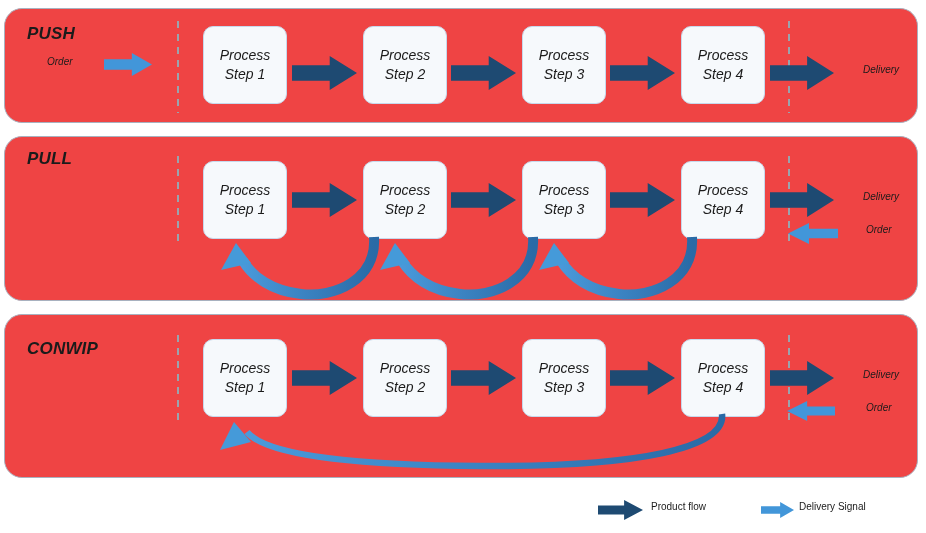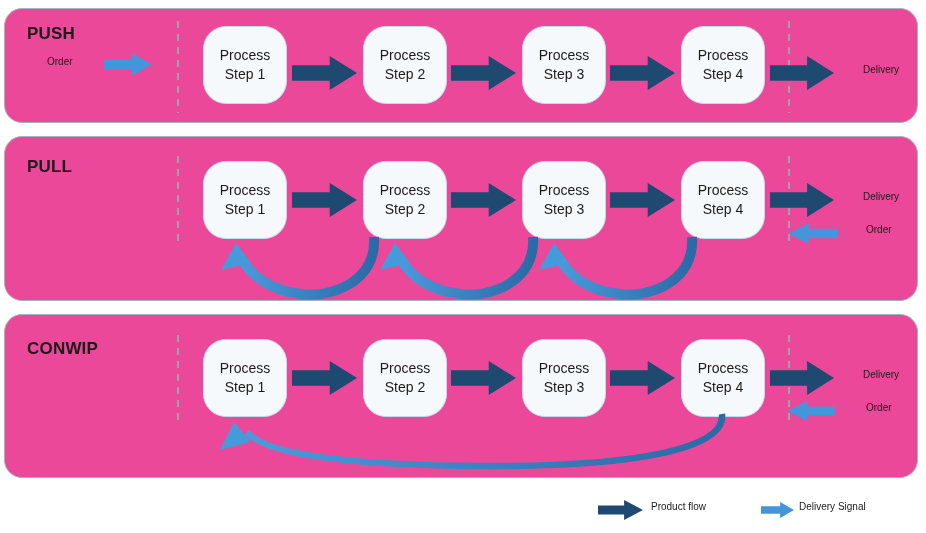--- a/index.html
+++ b/index.html
@@ -2,33 +2,34 @@
 <html style="--navy: #1e4a72; --blue: #4296d9; --box-fill: #f6f9fc; --box-border: #c7d9ec; --panel-border: #a8b1bf; --dash: #9aa4ae; --text: #1b1b1b;"><head>
 <meta charset="utf-8">
 <style>
   html,body{margin:0;padding:0;background:#ffffff;}
   #page{
     position:relative;width:926px;height:533px;background:#fff;
     font-family:"Liberation Sans",sans-serif;color:var(--text,#1b1b1b);
     overflow:hidden;
   }
   .panel{
-    position:absolute;left:4px;width:914px;background:#ec4899;
+    position:absolute;left:4px;width:914px;background:#ef4444;
     border:1.5px solid var(--panel-border,#a8b1bf);border-radius:18px;
     box-sizing:border-box;
+    font-style:italic;
   }
   .panel-title{
     position:absolute;left:22px;font-size:17px;font-weight:bold;
     letter-spacing:.2px;color:var(--text,#1b1b1b);
   }
   .lbl{position:absolute;font-size:10px;color:var(--text,#1b1b1b);white-space:nowrap;margin-left:20px;}
   .pbox{
     position:absolute;width:84px;height:78px;box-sizing:border-box;
     background:var(--box-fill,#f6f9fc);border:1.5px solid var(--box-border,#c7d9ec);
-    border-radius:23px;display:flex;flex-direction:column;align-items:center;
+    border-radius:10px;display:flex;flex-direction:column;align-items:center;
     justify-content:center;text-align:center;font-size:14px;line-height:19px;
   }
   .dash{
     position:absolute;width:2px;
     background:repeating-linear-gradient(to bottom,var(--dash,#9aa4ae) 0 7px,transparent 7px 13px);
   }
   .arrow-r{
     position:absolute;
     clip-path:polygon(0 27%,58% 27%,58% 0,100% 50%,58% 100%,58% 73%,0 73%);
   }
@@ -72,21 +73,21 @@
       <span>Process</span>
       <span>Step 4</span>
     </div>
 
     <div class="dash" style="left:783px;top:12px;height:92px;"></div>
     <div class="arrow-r navy" style="left:765px;top:47px;width:64px;height:34px;"></div>
     <div class="lbl" style="left:838px;top:55px;">Delivery</div>
   </div>
 
   <div class="panel" style="top:136px;height:165px;">
-    <div class="panel-title" style="top:20px;">PULL</div>
+    <div class="panel-title" style="top:12px;">PULL</div>
 
     <div class="dash" style="left:172px;top:19px;height:88px;"></div>
 
     <div class="pbox" style="left:198px;top:24px;">
       <span>Process</span>
       <span>Step 1</span>
     </div>
     <div class="arrow-r navy" style="left:287px;top:46px;width:65px;height:34px;"></div>
     <div class="pbox" style="left:358px;top:24px;">
       <span>Process</span>

